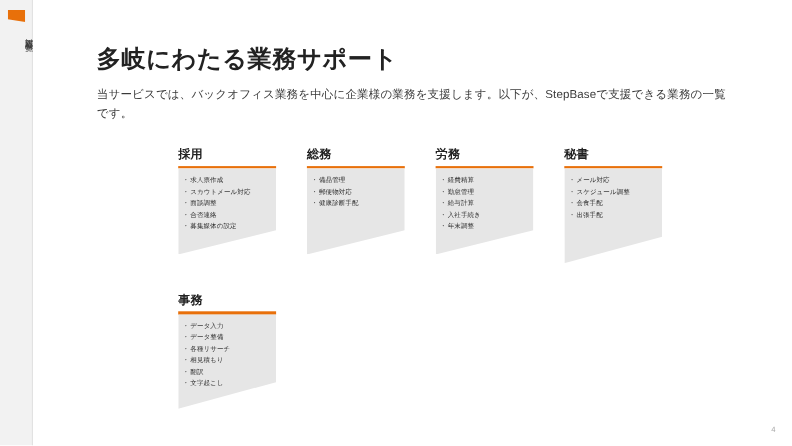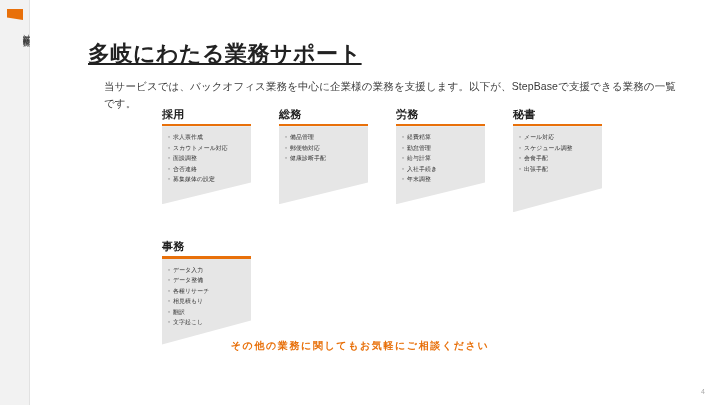--- a/index.html
+++ b/index.html
@@ -65,39 +65,38 @@
   
   .page-title {
     position: absolute;
     left: 88px;
     top: 42px;
     font-size: 22px;
     font-weight: bold;
     letter-spacing: 0.5px;
     color: #222222;
     line-height: 1.1;
-    text-decoration: underline;
   }
 
   .page-desc {
     position: absolute;
-    left: 104px;
+    left: 88px;
     top: 78px;
     width: 575px;
     font-size: 10.5px;
     line-height: 1.65;
     color: #3a3a3a;
     letter-spacing: 0.1px;
   }
 
   
   .card-grid {
     position: absolute;
     left: 162px;
-    top: 108px;
+    top: 135px;
     width: 412px;
     display: grid;
     grid-template-columns: repeat(4, 89px);
     column-gap: 16px;
     row-gap: 4px;
     gap: 28px;
   }
 
   .card {
     position: relative;
@@ -249,17 +248,16 @@
             <li>データ整備</li>
             <li>各種リサーチ</li>
             <li>相見積もり</li>
             <li>翻訳</li>
             <li>文字起こし</li>
           </ul>
         </div>
       </div>
     </div>
 
-  <div class="footer-note">その他の業務に関してもお気軽にご相談ください</div>
 
   <div class="page-number">4</div>
 
 </div>
 
 </body></html>

